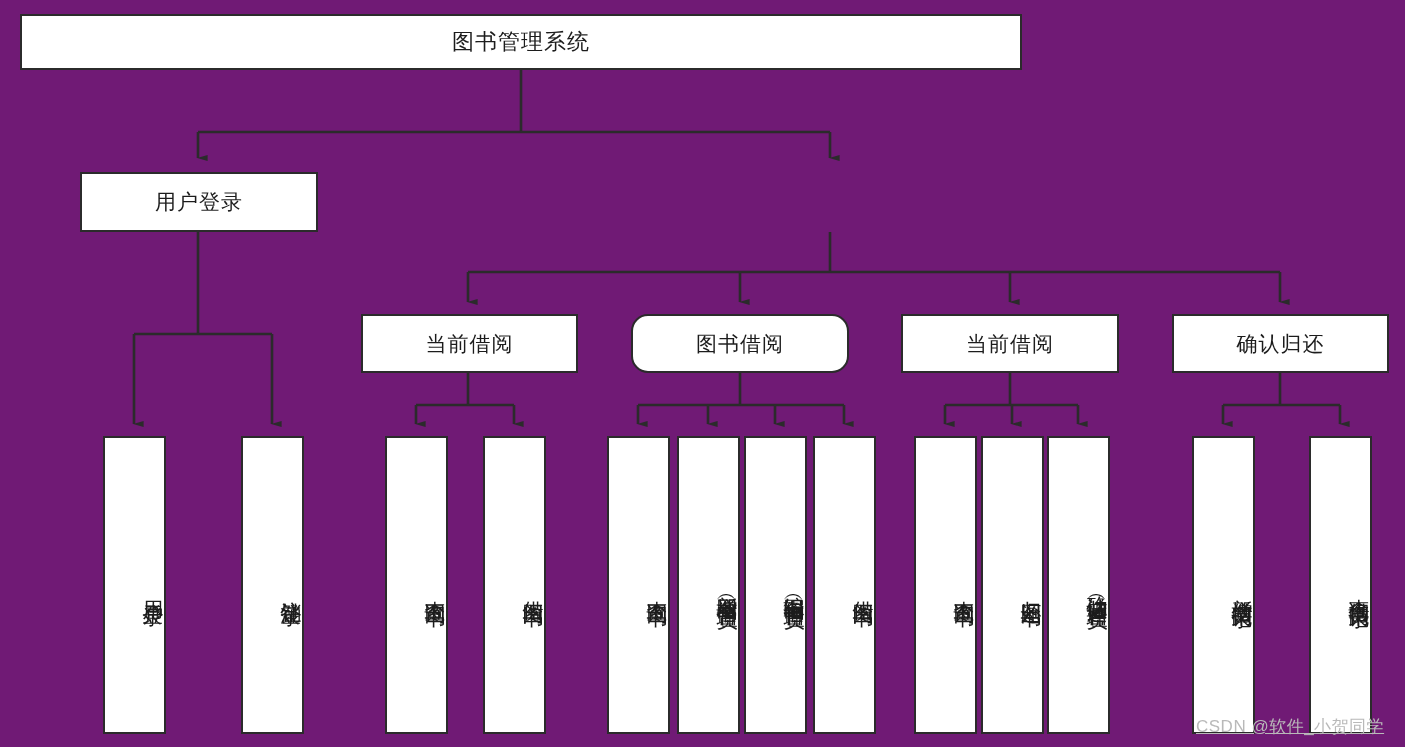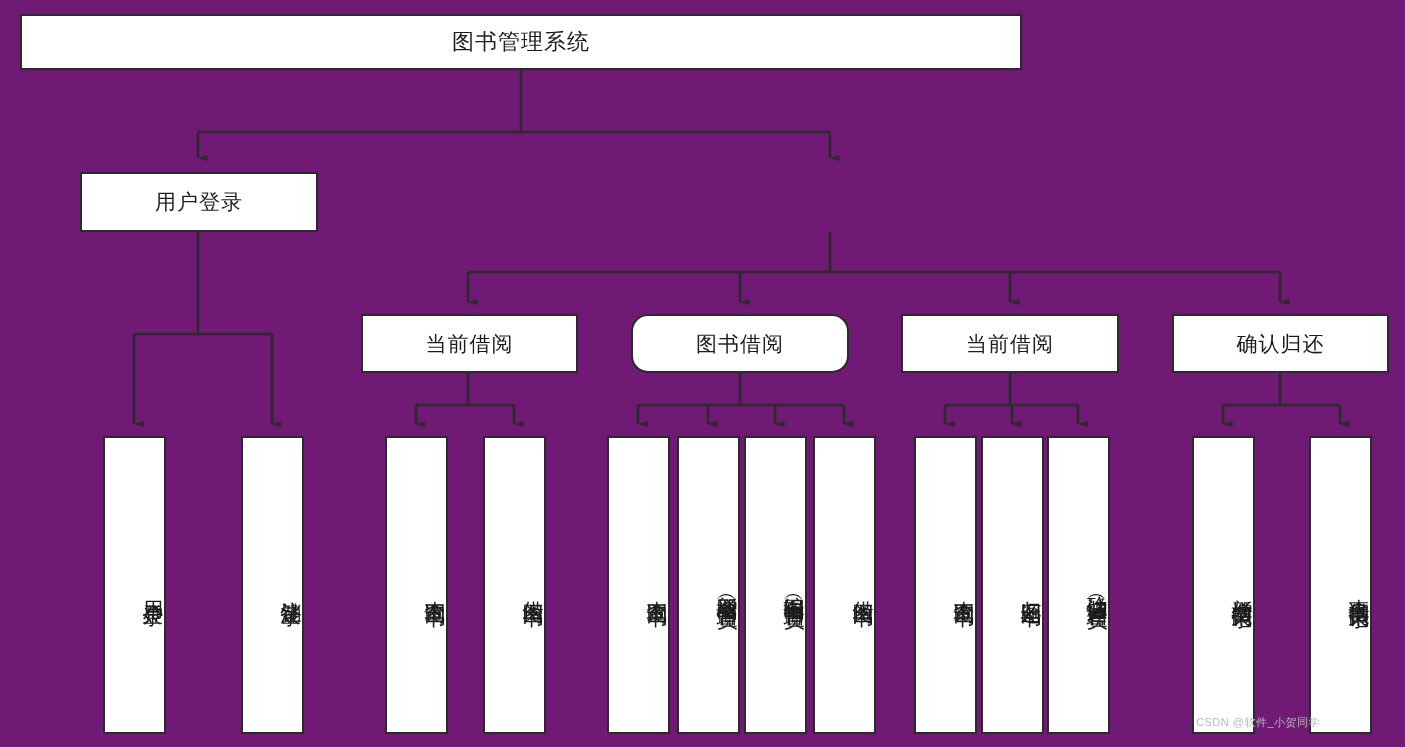--- a/index.html
+++ b/index.html
@@ -48,24 +48,25 @@
     line-height: 1.0;
     padding-top: 6px;
     align-items: flex-start;
     justify-content: center;
   }
   .node.root {
     font-size: 22px;
   }
   .watermark {
     position: absolute;
-    font-size: 11px;
+    font-size: 17px;
     color: #b9b9b9;
     letter-spacing: 0.5px;
     white-space: nowrap;
+    text-decoration: underline;
   }
 </style>
 </head>
 <body>
 
 <div id="canvas">
 
   <svg id="wires" viewBox="0 0 1405 747" xmlns="http://www.w3.org/2000/svg">
     <defs>
       <marker id="arw" markerWidth="10" markerHeight="11" refX="3.2" refY="9.6" orient="auto" markerUnits="userSpaceOnUse">

